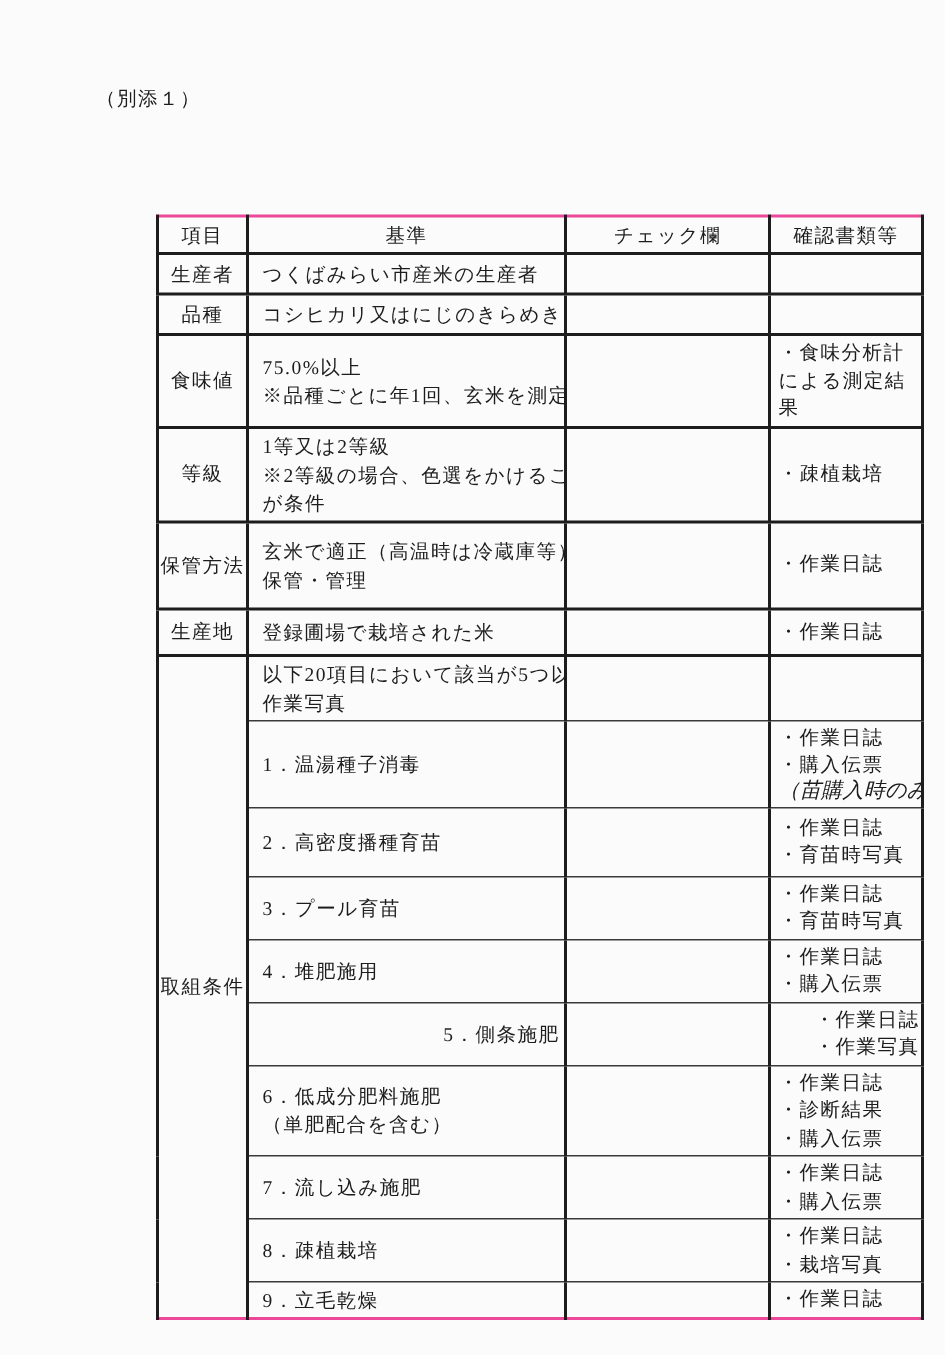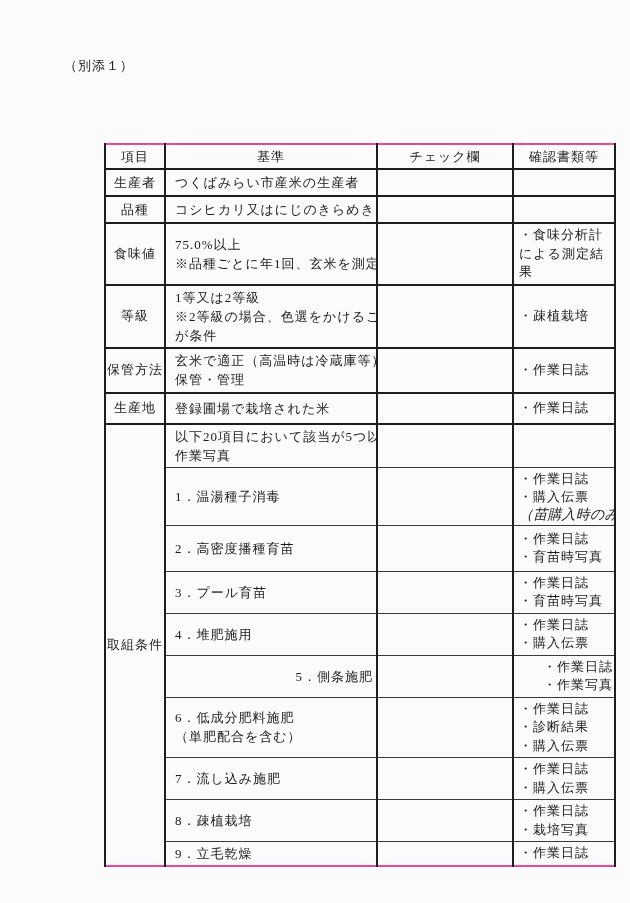--- a/index.html
+++ b/index.html
@@ -122,21 +122,21 @@
         <div class="line">1等又は2等級</div>
         <div class="line">※2等級の場合、色選をかけること</div>
         <div class="line">が条件</div>
       </td>
       <td class="check-col"></td>
       <td class="docs-col">
         <div class="dline">・疎植栽培</div>
       </td>
     </tr>
 
-    <tr class="major" style="height:45px;">
+    <tr class="major" style="height:58px;">
       <td class="item-col">保管方法</td>
       <td class="crit-col">
         <div class="line">玄米で適正（高温時は冷蔵庫等）に</div>
         <div class="line">保管・管理</div>
       </td>
       <td class="check-col"></td>
       <td class="docs-col">
         <div class="dline">・作業日誌</div>
       </td>
     </tr>

